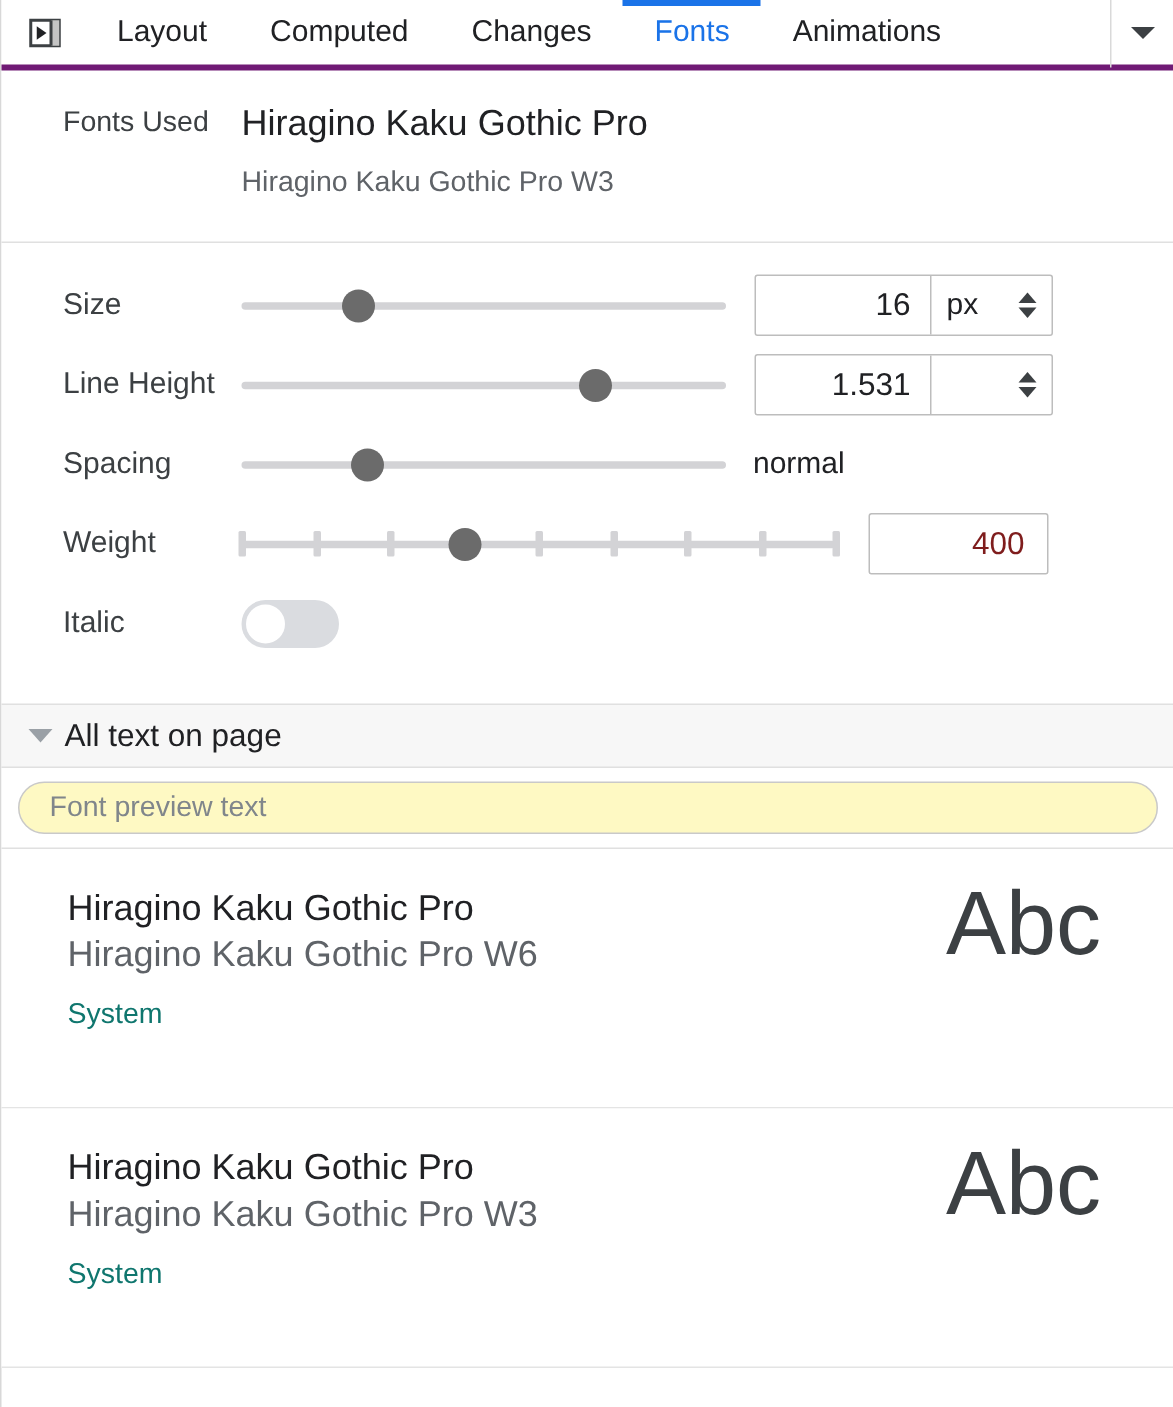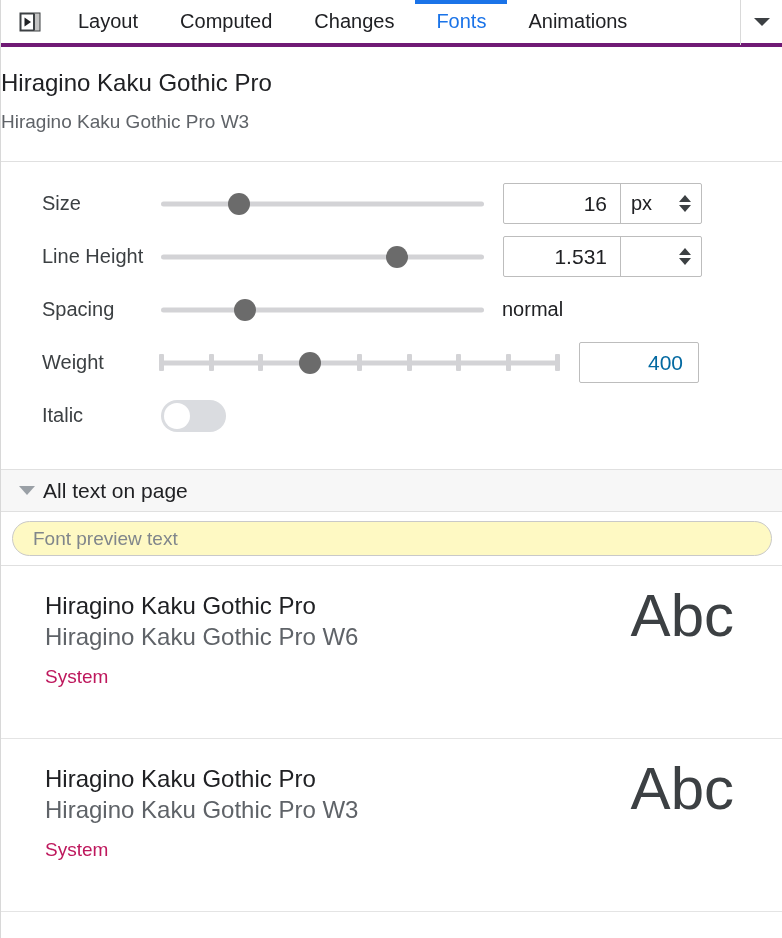--- a/index.html
+++ b/index.html
@@ -246,21 +246,21 @@
     border: 1px solid #bdbdbd;
     border-radius: 2px;
     height: 41px;
     width: 120px;
     box-sizing: border-box;
     display: flex;
     align-items: center;
     justify-content: flex-end;
     padding-right: 15px;
     font-size: 21px;
-    color: #0369a1;
+    color: #7f1d1d;
     background: #fff;
   }
 
   .right-slot {
     margin-left: 19px;
     display: flex;
   }
 
   
   .toggle {
@@ -342,21 +342,21 @@
     color: #202124;
     line-height: 32px;
   }
   .fr-variant {
     font-size: 24px;
     color: #5f6368;
     line-height: 29px;
   }
   .fr-origin {
     font-size: 19px;
-    color: #be185d;
+    color: #0f766e;
     line-height: 29px;
     margin-top: 11px;
   }
   .fr-sample {
     position: absolute;
     right: 48px;
     top: 14px;
     font-size: 60px;
     font-weight: 300;
     color: #3c4043;
@@ -398,20 +398,21 @@
       </div>
     </div>
 
     <div class="tab-overflow">
       <span class="caret-down"></span>
     </div>
   </div>
 
   <div class="section">
     <div class="fonts-used">
+      <div class="fu-label">Fonts Used</div>
       <div class="fu-body">
         <div class="fu-family">Hiragino Kaku Gothic Pro</div>
         <div class="fu-variant">Hiragino Kaku Gothic Pro W3</div>
       </div>
     </div>
   </div>
 
   <div class="section controls">
 
     <div class="ctrl-row">

